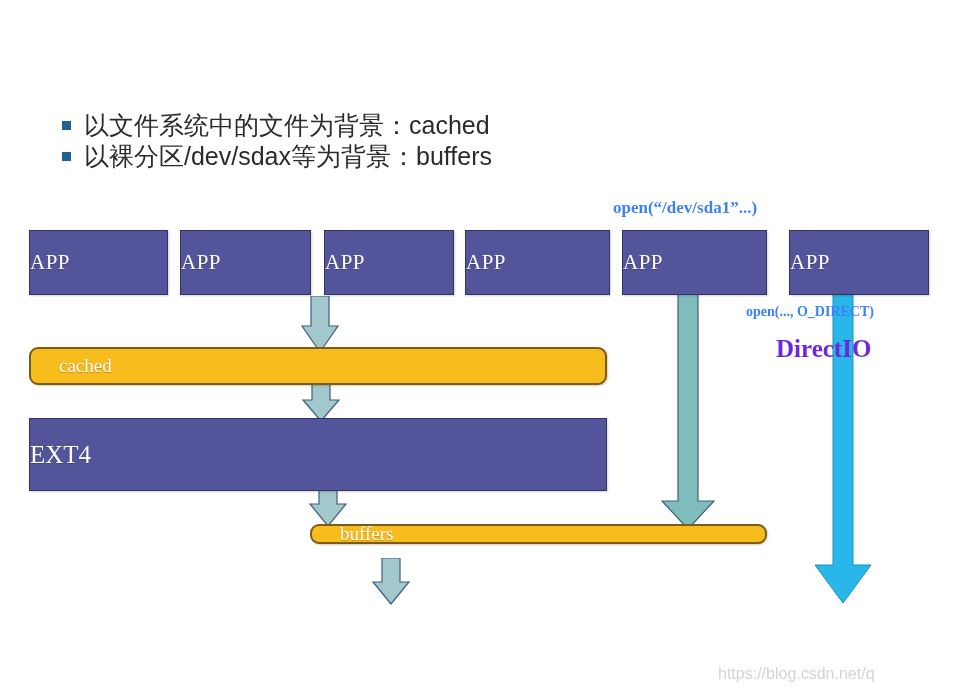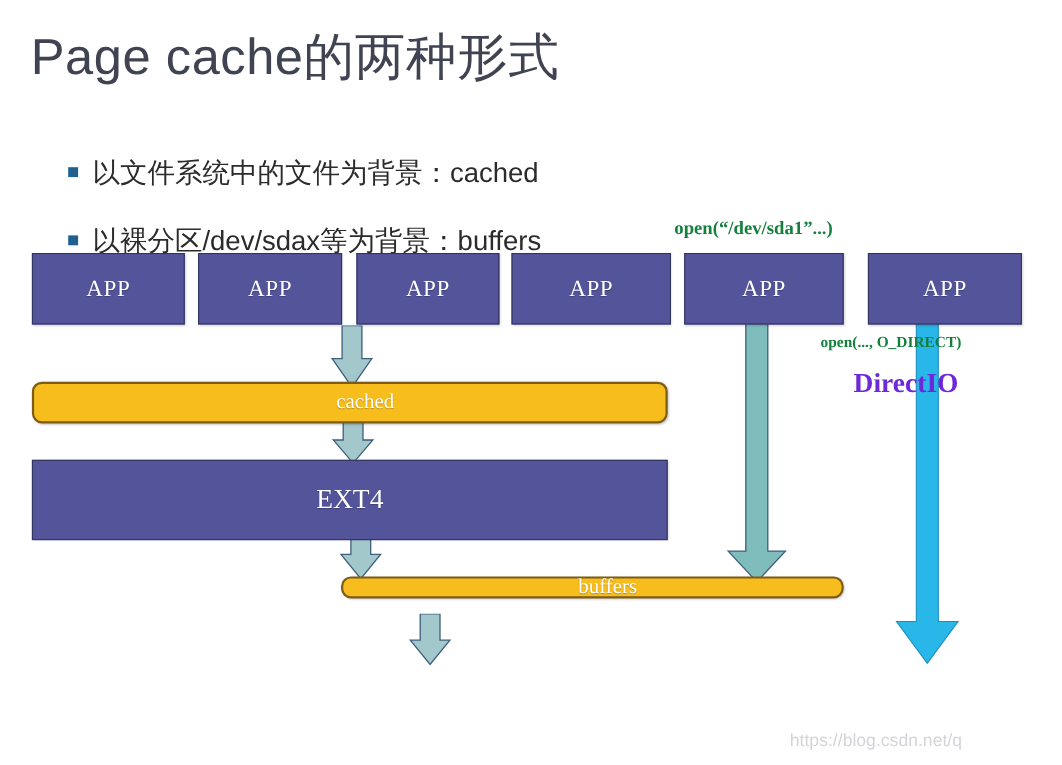--- a/index.html
+++ b/index.html
@@ -22,41 +22,40 @@
     letter-spacing:0.5px;
     white-space:nowrap;
   }
 
   
   .bullets{position:absolute;left:62px;top:110px;}
   .bullet-row{
     display:flex;align-items:center;
     height:31px;
     white-space:nowrap;
-    margin-top:31px;
   }
   .bullet-mark{
     width:9px;height:9px;
     background:#1f6091;
     margin-right:13px;
     flex:0 0 auto;
   }
   .bullet-text{
     font-size:25px;
     color:#2b2b2b;
     font-family:"Liberation Sans", sans-serif;
   }
 
   
   .diagram{position:absolute;left:0;top:0;width:965px;height:695px;}
 
   .box{
     position:absolute;
     box-sizing:border-box;
-    display:flex;align-items:center;justify-content:center;
+    display:flex;align-items:center;justify-content:flex-start;
     color:#ffffff;
     font-family:"Liberation Serif", serif;
     text-shadow:0 1px 1px rgba(0,0,0,.25);
   }
   .box-blue{
     background:#54549b;
     border:1px solid #33335f;
     box-shadow:1px 1px 2px rgba(0,0,0,.18);
   }
   .box-orange{
@@ -74,21 +73,21 @@
   .dev-label{font-size:22px;}
 
   
   .arrow{position:absolute;}
   .arrow svg{display:block;}
 
   
   .annot{
     position:absolute;
     font-family:"Liberation Serif", serif;
-    color:#15803d;
+    color:#3b82f6;
     white-space:nowrap;
   }
   .annot-open1{left:613px;top:198px;font-size:17px;font-weight:bold;}
   .annot-open2{left:746px;top:304px;font-size:14px;font-weight:bold;}
   .annot-direct{left:776px;top:335px;font-size:25px;font-weight:bold;color:#6d28d9;}
 
   
   .wm-url{
     position:absolute;left:718px;top:665px;
     font-size:16px;color:#d4d4d8;
@@ -108,21 +107,20 @@
     font-size:18px;color:#9aa0ad;
     font-family:"Liberation Sans", sans-serif;
     letter-spacing:-0.5px;
   }
 </style>
 </head>
 <body>
 
 <div id="slide">
 
-  <div class="title">Page cache的两种形式</div>
 
   <div class="bullets">
     <div class="bullet-row">
       <span class="bullet-mark"></span>
       <span class="bullet-text">以文件系统中的文件为背景：cached</span>
     </div>
     <div class="bullet-row">
       <span class="bullet-mark"></span>
       <span class="bullet-text">以裸分区/dev/sdax等为背景：buffers</span>
     </div>

